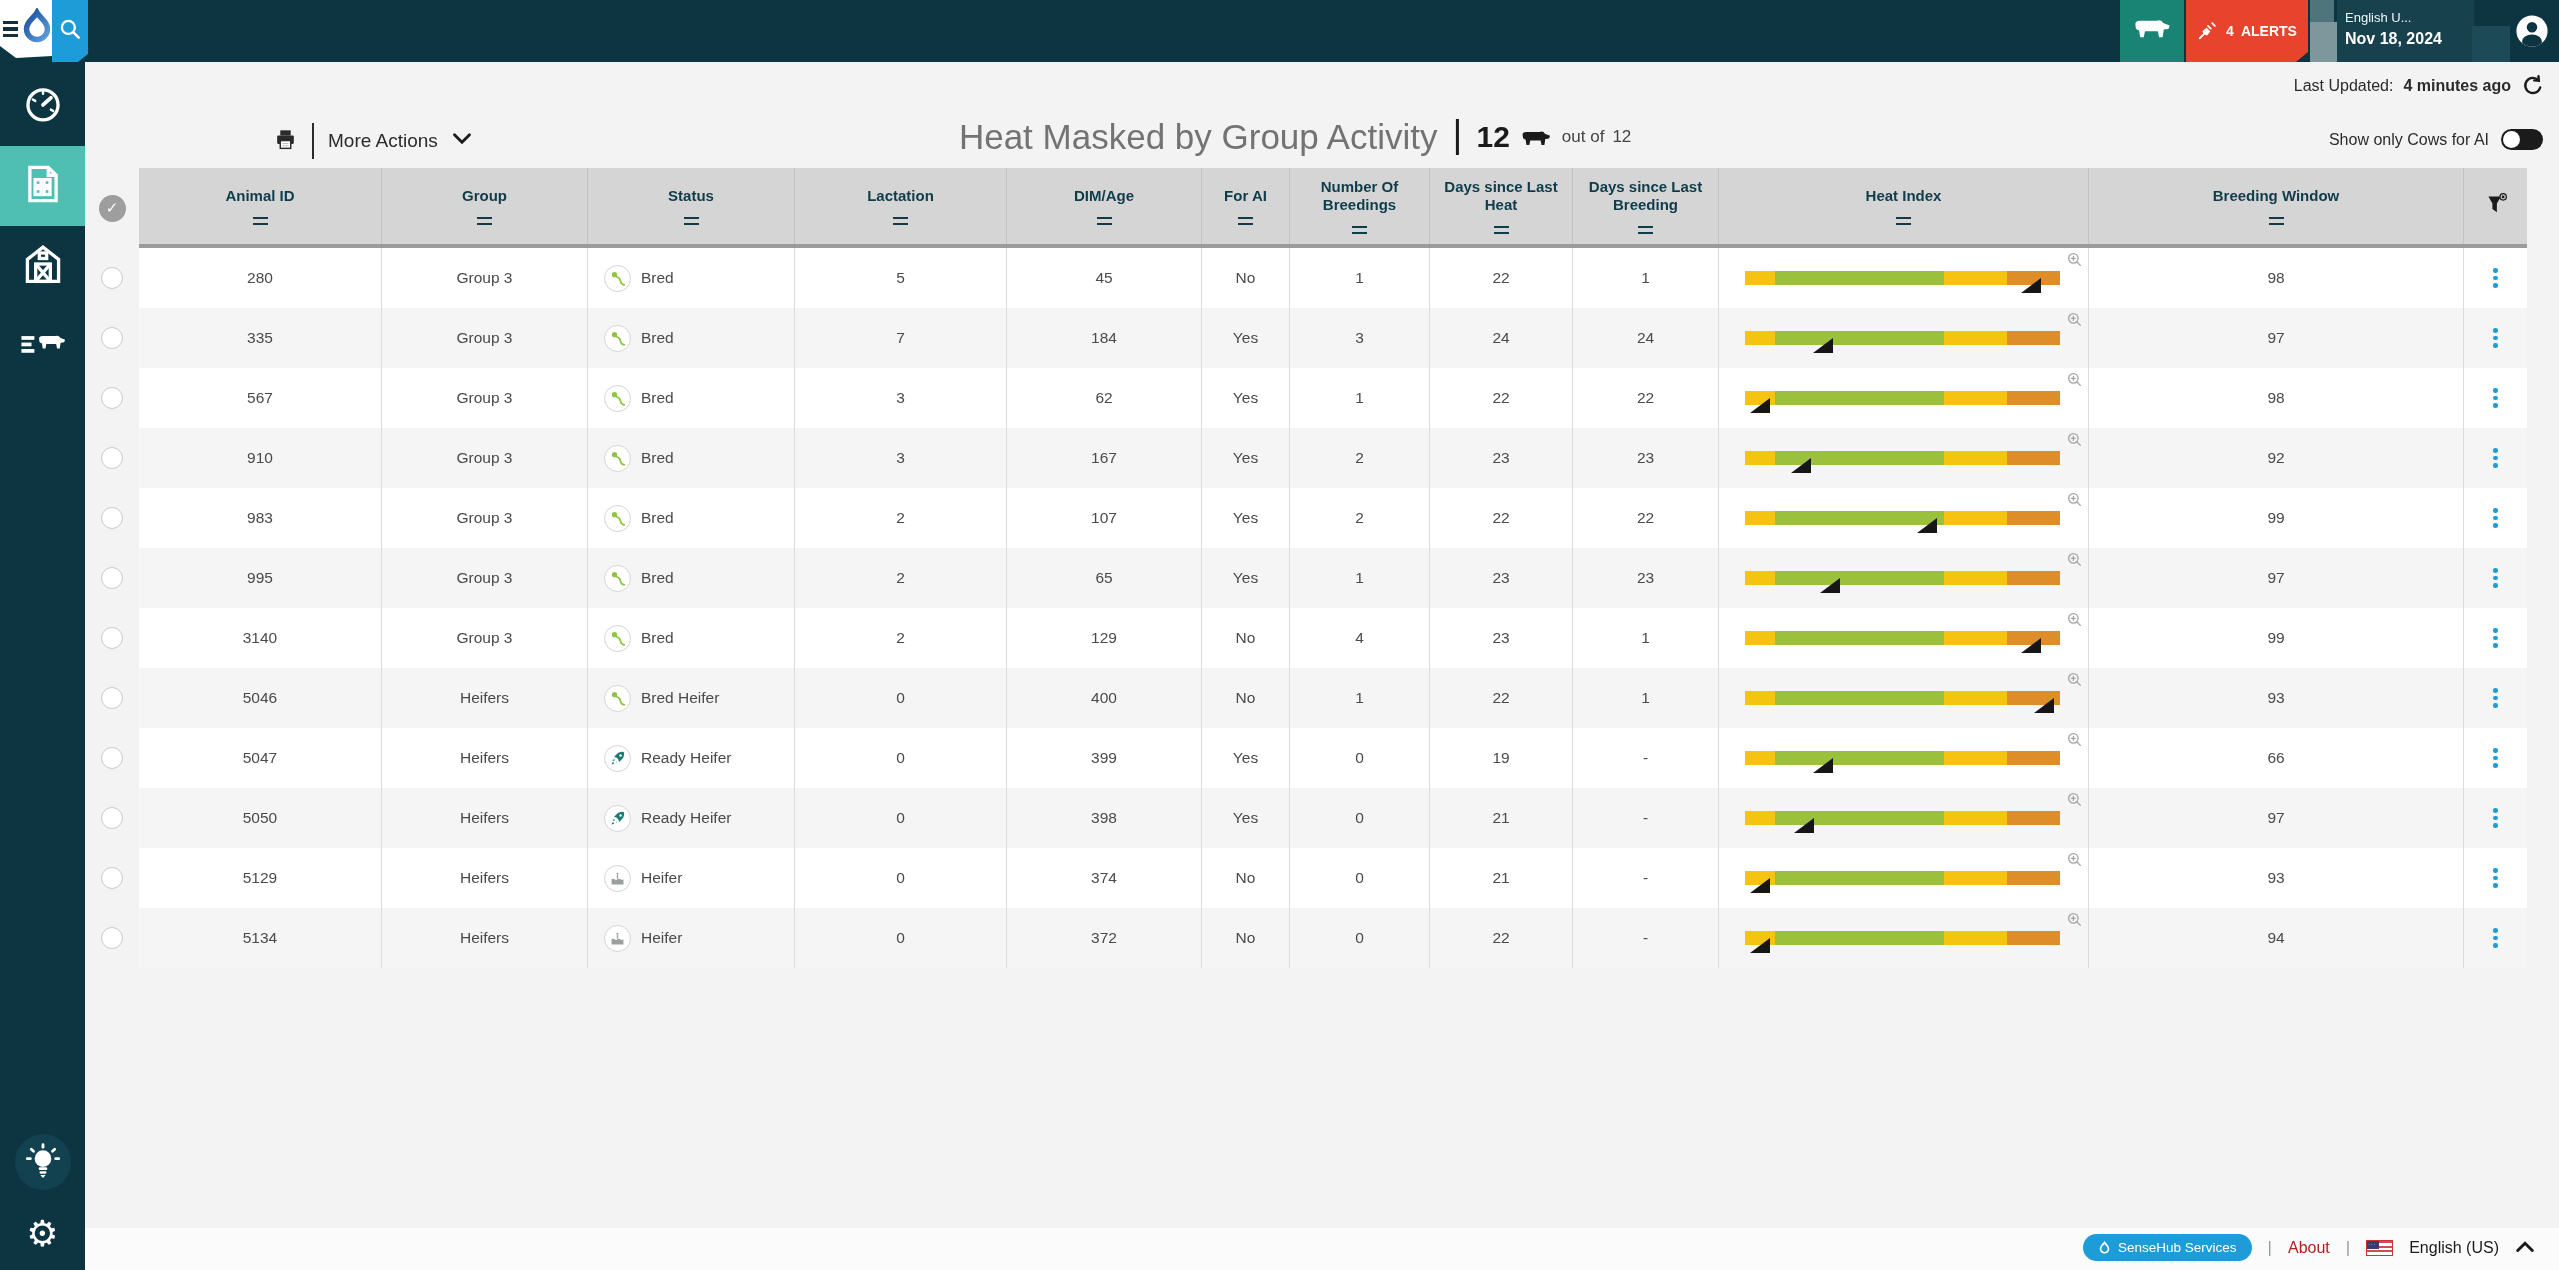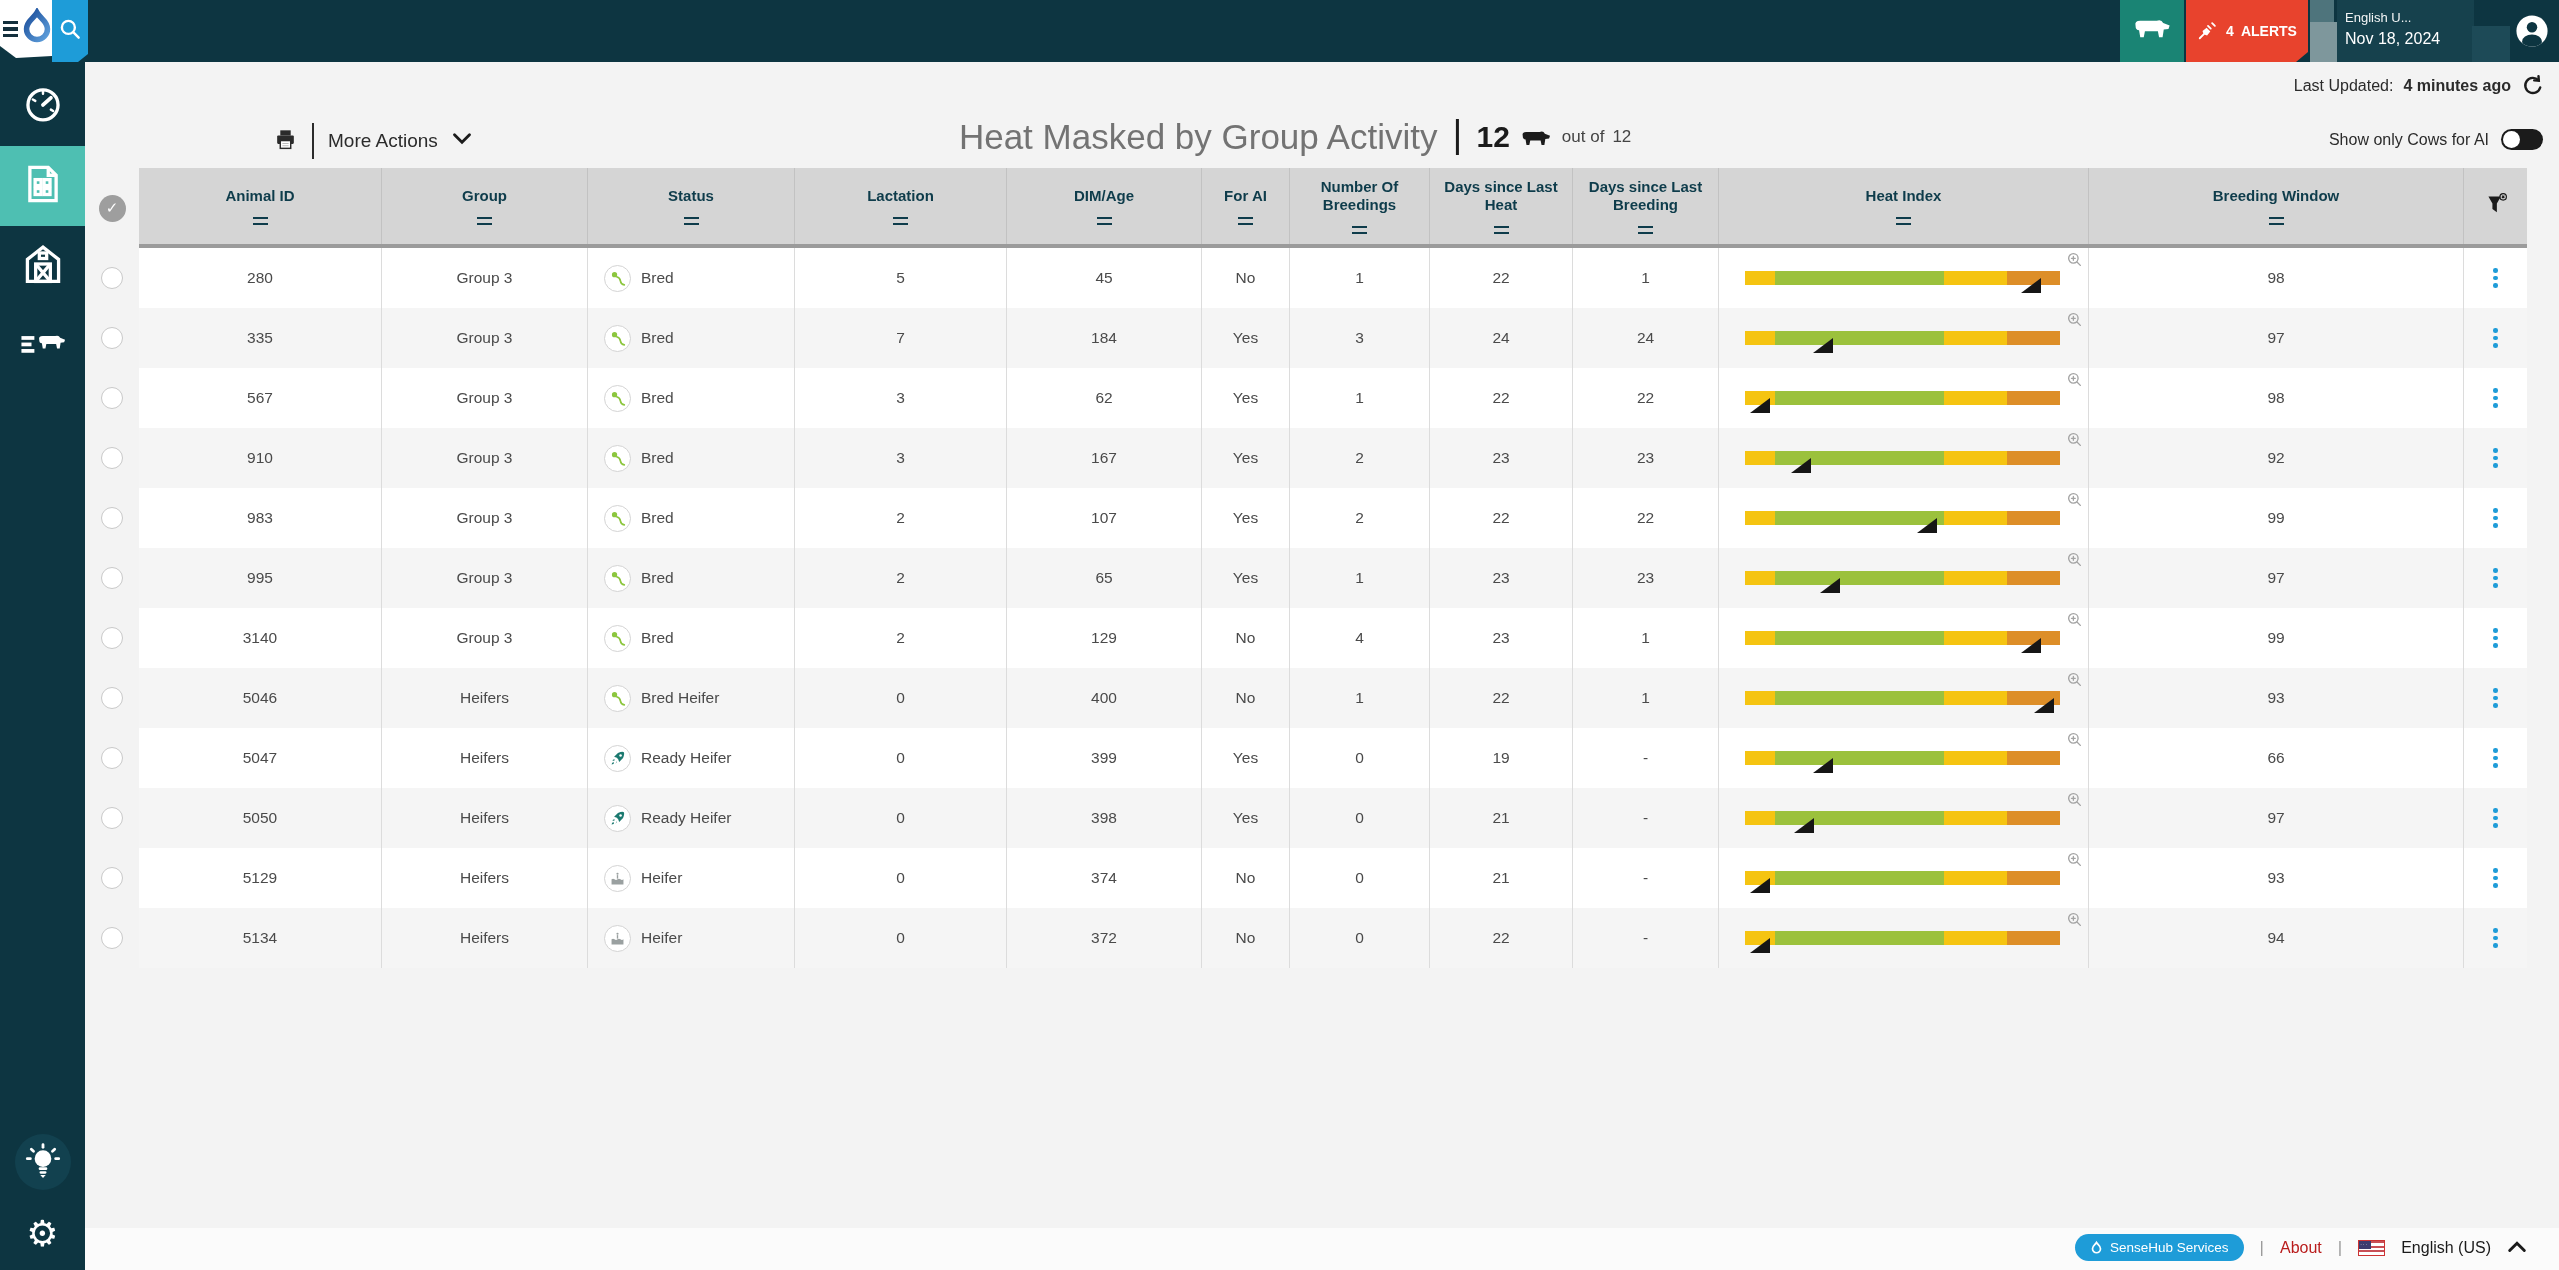--- a/index.html
+++ b/index.html
@@ -21,21 +21,21 @@
   .alerts-btn { position:absolute; right:251px; top:0; width:122px; height:62px; background:#E8432D;
                 display:flex; align-items:center; justify-content:center; gap:7px; cursor:pointer;
                 color:#fff; font-size:14px; font-weight:bold;
                 clip-path:polygon(0 0,100% 0,100% calc(100% - 10px),calc(100% - 12px) 100%,0 100%); }
   .deco1 { position:absolute; right:225px; top:0;  width:24px; height:22px; background:#4E747C; }
   .deco2 { position:absolute; right:222px; top:22px; width:27px; height:40px; background:#7E979C; }
   .deco3 { position:absolute; right:85px;  top:0;  width:137px; height:62px; background:#16414D; }
   .deco4 { position:absolute; right:49px;  top:26px; width:38px; height:36px; background:#1D4A57; }
   .lang-date { position:absolute; right:96px; top:8px; width:118px; color:#fff; text-align:left; }
   .lang-date .l1 { font-size:13px; line-height:20px; opacity:.95; }
-  .lang-date .l2 { font-size:16px; line-height:22px; }
+  .lang-date .l2 { font-size:16px; line-height:22px;font-weight:bold; }
   .user-btn { position:absolute; right:10px; top:14px; width:34px; height:34px; cursor:pointer; }
 
   
   .sidebar { position:absolute; left:0; top:62px; width:85px; height:1208px; background:#0D3541;
              display:flex; flex-direction:column; z-index:30; }
   .side-item { width:85px; height:80px; display:flex; align-items:center; justify-content:center; cursor:pointer; }
   .side-item.active { background:#4EBFB2; }
   .side-item:first-child { margin-top:4px; }
   .side-bottom { margin-top:auto; display:flex; flex-direction:column; }
   .side-item.small { height:72px; }
@@ -104,21 +104,21 @@
   .bw-bar { position:absolute; left:26px; right:28px; top:23px; height:14px; display:flex; }
   .bw-seg { height:14px; }
   .bw-marker { position:absolute; top:7px; width:0; height:0;
                border-left:20px solid transparent; border-bottom:15px solid #161616; }
 
   .kebab { display:flex; flex-direction:column; gap:3px; cursor:pointer; }
   .kebab i { width:4.5px; height:4.5px; border-radius:50%; background:#1F9CD8; }
 
   
   .footer-bar { position:absolute; left:0; bottom:0; width:100%; height:42px; background:#FBFBFB; }
-  .footer { position:absolute; right:32px; bottom:9px; display:flex; align-items:center; gap:16px;justify-content:flex-end; }
+  .footer { position:absolute; right:24px; bottom:9px; display:flex; align-items:center; gap:16px;justify-content:flex-end; }
   .svc-pill { display:flex; align-items:center; gap:7px; background:#1E9CD8; color:#fff; font-size:13.5px;
               height:27px; padding:0 15px; border-radius:14px; cursor:pointer; }
   .f-div { color:#9a9a9a; font-size:17px; }
   .about { color:#b91c1c; font-size:16px; cursor:pointer; }
   .flag { position:relative; width:27px; height:16px; border:1px solid #c33;
           background:repeating-linear-gradient(#C84F56 0 2.3px,#fff 2.3px 4.6px); }
   .flag .canton { position:absolute; left:0; top:0; width:12px; height:8px; background:#3C3B6E; }
   .flag .stars { position:absolute; left:1px; top:0px; color:#fff; font-size:5px; letter-spacing:1px; }
   .f-lang { font-size:16px; color:#1b1b1b; }
   .chev-up { cursor:pointer; }

